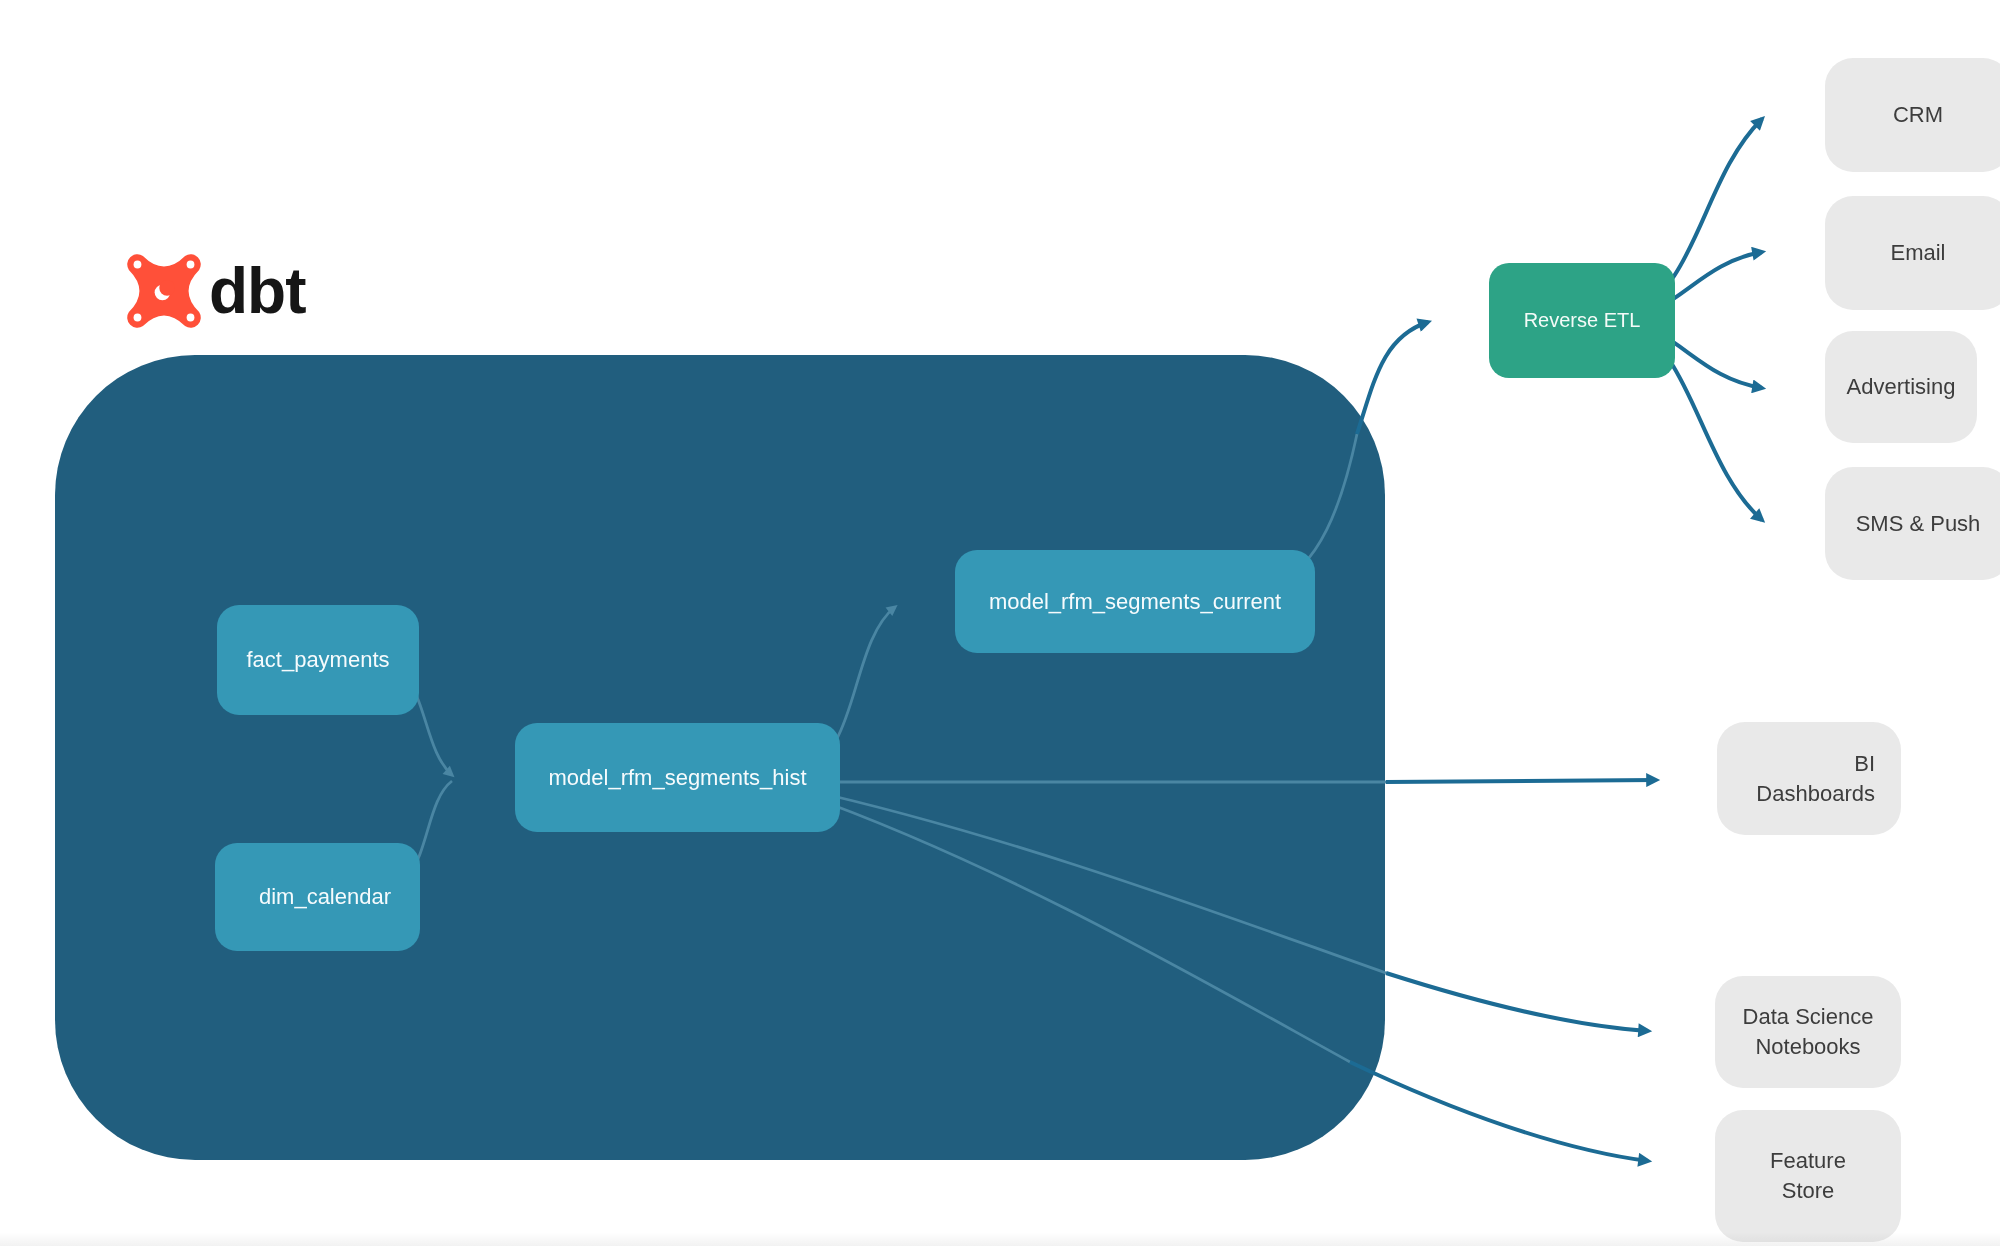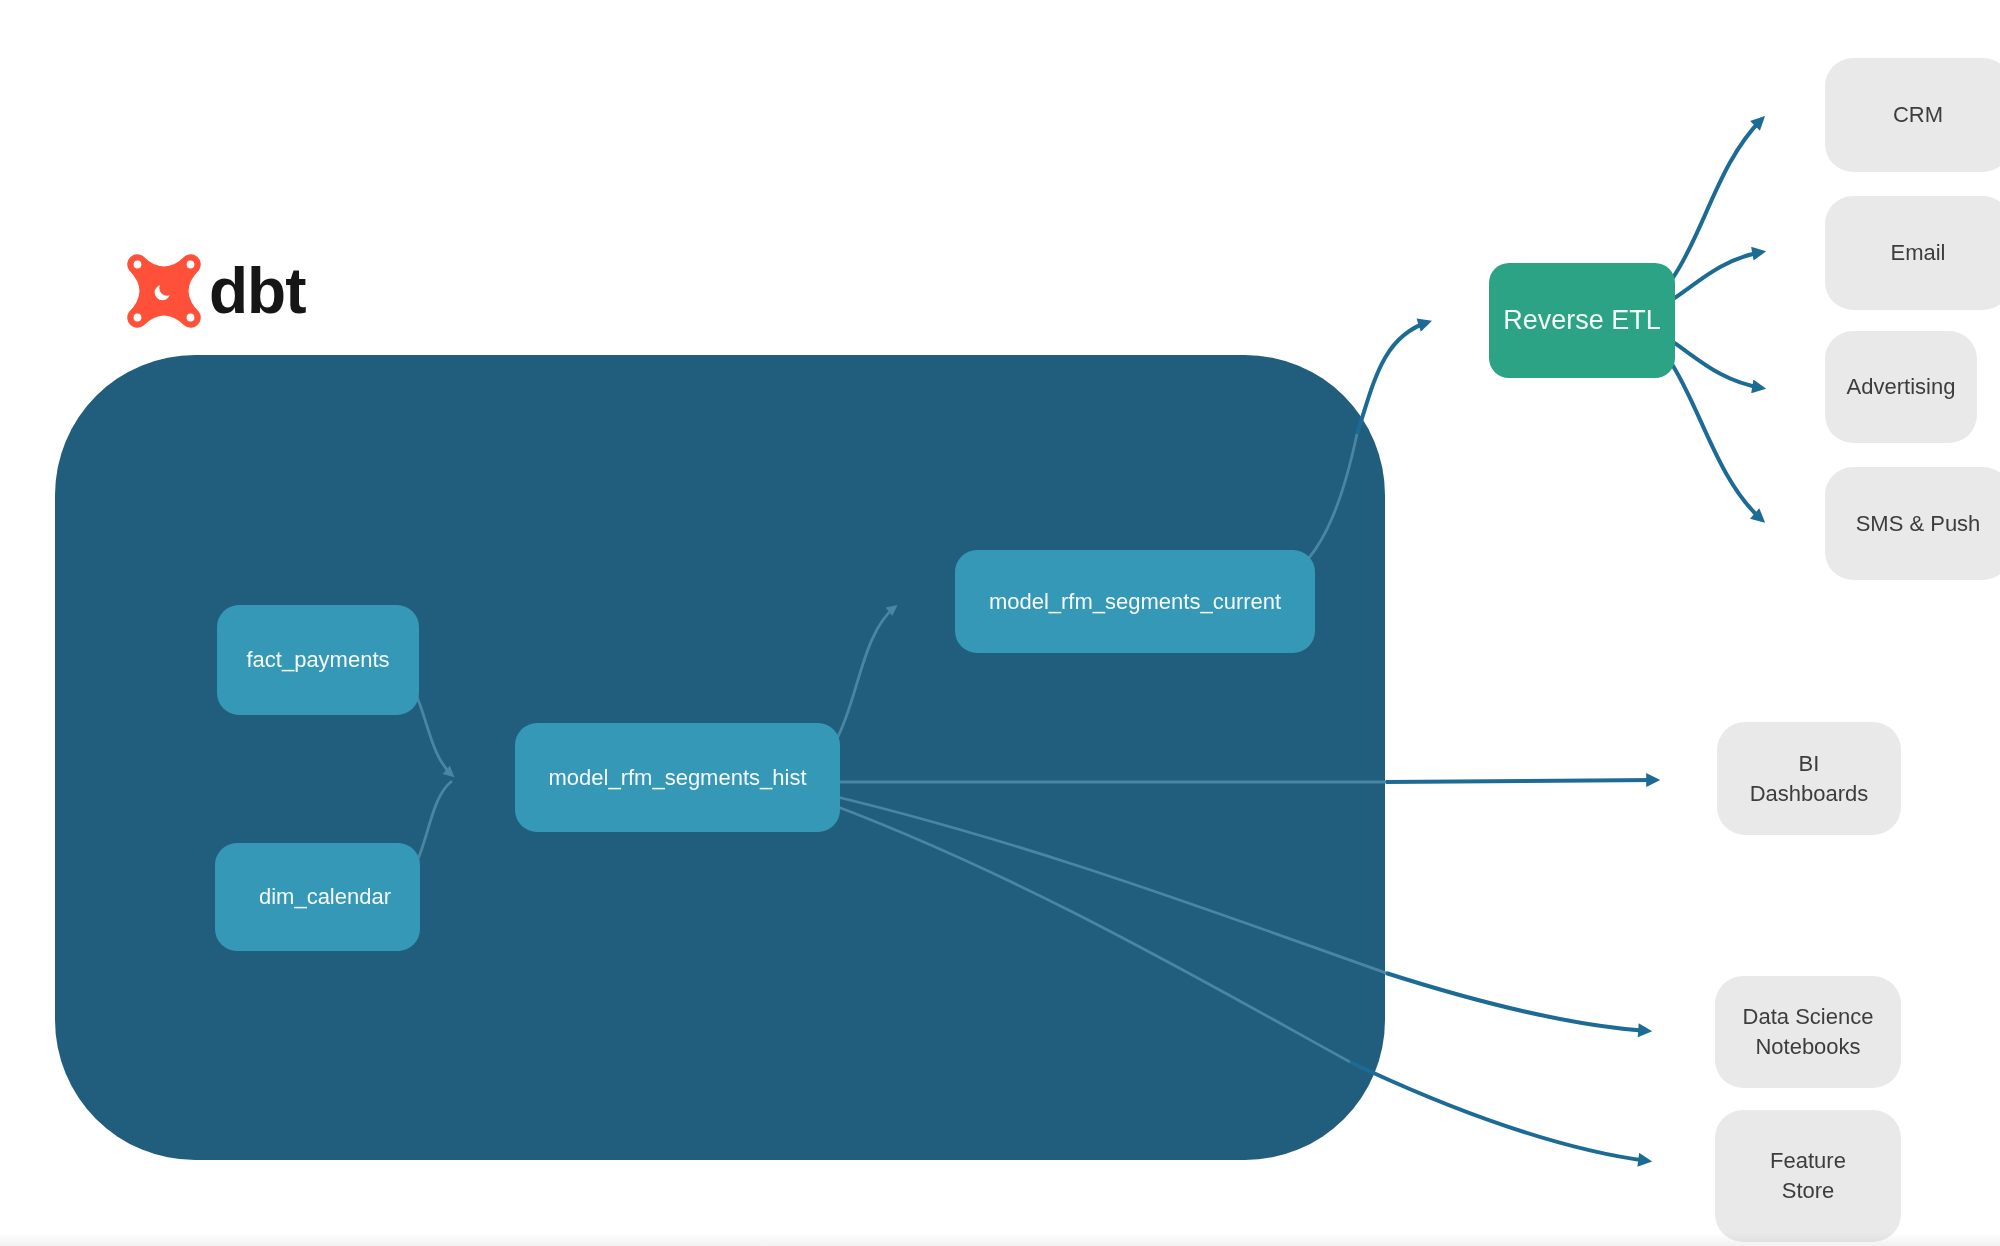--- a/index.html
+++ b/index.html
@@ -40,41 +40,41 @@
   .model-node {
     background:#3598b6;
     color:#f6fbfd;
     border-radius:22px;
     font-size:22px;
   }
   .green-node {
     background:#2da386;
     color:#f4fbf8;
     border-radius:20px;
-    font-size:27px;
+    font-size:20px;
   }
   .dest-node {
     background:#e9e9e9;
     color:#3d3d3d;
     border-radius:28px;
     font-size:22px;
     padding:0 26px;
   }
 
   
   .n-fact     { left:170px;  top:605px;  width:202px; height:110px; }
   .n-dim      { left:168px;  top:843px;  width:205px; height:108px;padding-left:15px; }
   .n-hist     { left:468px;  top:723px;  width:325px; height:109px; }
   .n-current  { left:908px;  top:550px;  width:360px; height:103px; }
   .n-retl     { left:1442px; top:263px;  width:186px; height:115px; }
   .n-crm      { left:1778px; top:58px;   width:186px; height:114px; }
   .n-email    { left:1778px; top:196px;  width:186px; height:114px; }
   .n-adv      { left:1778px; top:331px;  width:152px; height:112px; }
   .n-sms      { left:1778px; top:467px;  width:186px; height:113px; }
-  .n-bi       { left:1670px; top:722px;  width:184px; height:113px; }
+  .n-bi       { left:1670px; top:722px;  width:184px; height:113px;text-align:right; }
   .n-ds       { left:1668px; top:976px;  width:186px; height:112px; }
   .n-fs       { left:1668px; top:1110px; width:186px; height:132px; }
 
   
   .logo {
     position:absolute; left:125px; top:252px;
     display:flex; align-items:flex-end;
     z-index:3;
   }
   .logo-icon { width:78px; height:78px; }

